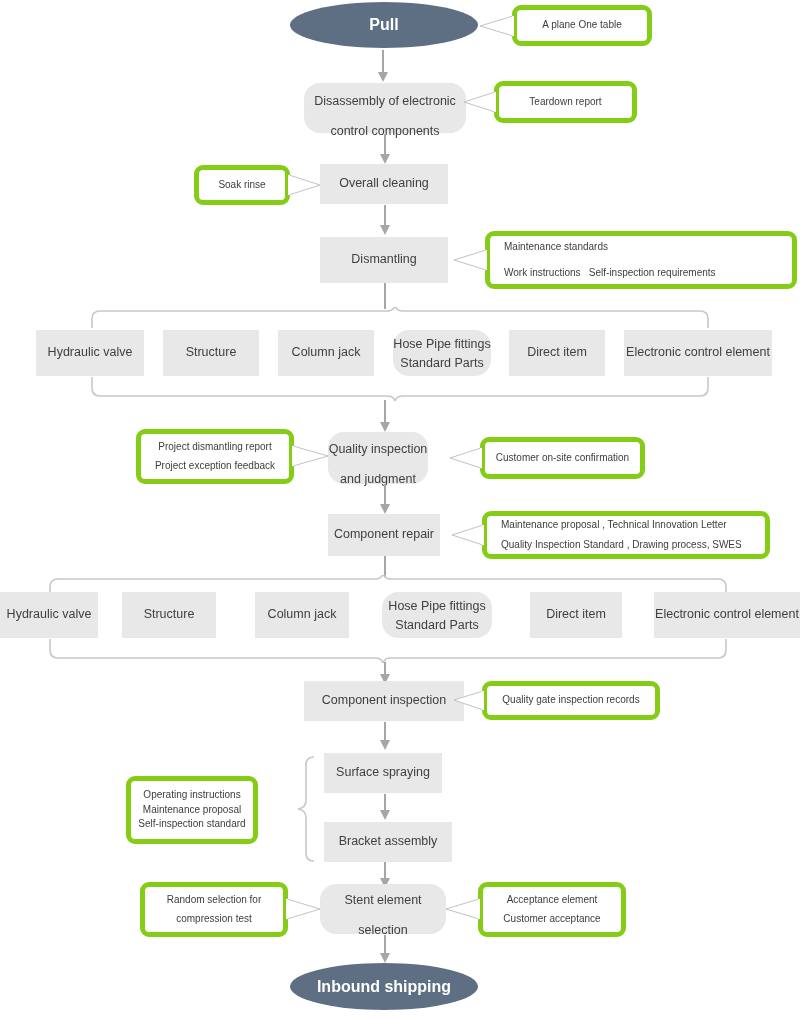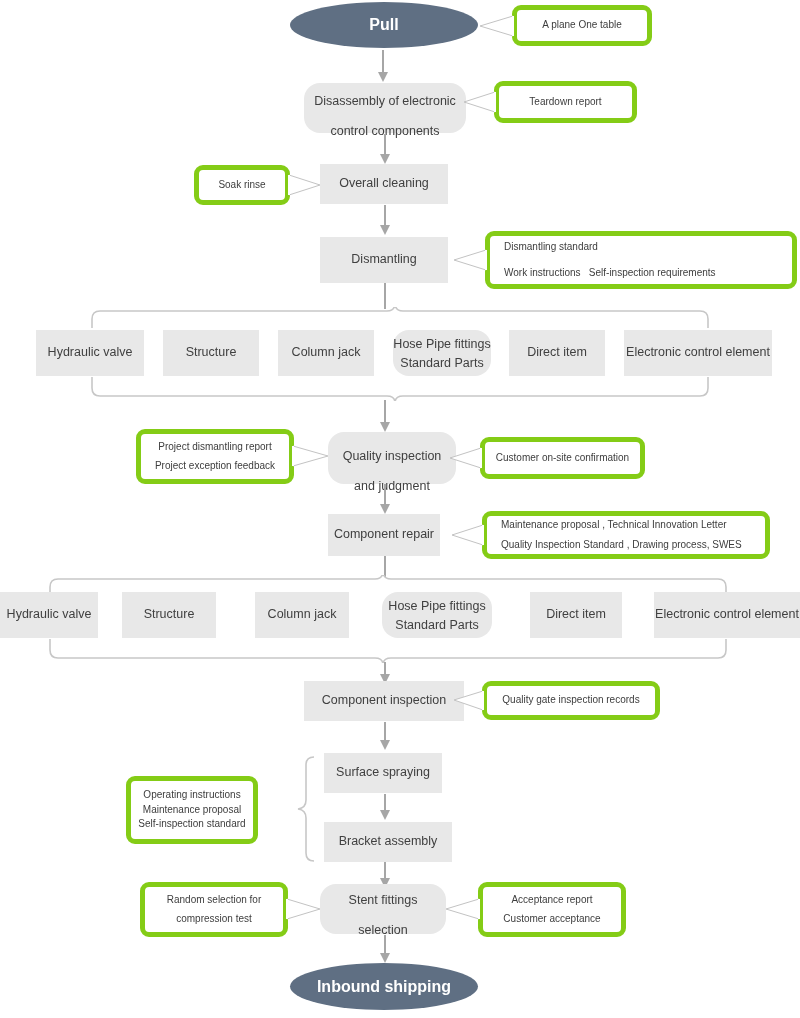--- a/index.html
+++ b/index.html
@@ -144,21 +144,21 @@
   <svg class="arrow" style="left:378px; top:205px;" width="14" height="32" viewBox="0 0 14 32">
     <path d="M7 0 L7 20" stroke="#a6a6a6" stroke-width="2" fill="none"></path>
     <path d="M2 20 L12 20 L7 30 Z" fill="#a6a6a6"></path>
   </svg>
 
   <div class="node" style="left:320px; top:237px; width:128px; height:46px;">
     <span>Dismantling</span>
   </div>
 
   <div class="callout leftalign" style="left:485px; top:231px; width:312px; height:58px; line-height:1.0; justify-content:center;">
-    <span class="cl" style="margin-bottom:16px;">Dismantling standard</span>
+    <span class="cl" style="margin-bottom:16px;">Maintenance standards</span>
     <span class="cl">Work instructions   Self-inspection requirements</span>
   </div>
   <svg class="tail" style="left:452px; top:248px;" width="35" height="24" viewBox="0 0 35 24">
     <path d="M34 2 L2 12 L34 22" fill="#ffffff" stroke="#c3c3c3" stroke-width="1"></path>
     <path d="M34 2 L34 22" stroke="#ffffff" stroke-width="2"></path>
   </svg>
 
   <svg class="arrow" style="left:378px; top:283px;" width="14" height="27" viewBox="0 0 14 27">
     <path d="M7 0 L7 26" stroke="#a6a6a6" stroke-width="2" fill="none"></path>
   </svg>
@@ -189,21 +189,21 @@
 
   <svg class="bracket" style="left:90px; top:377px;" width="620" height="24" viewBox="0 0 620 24">
     <path d="M2 0 L2 11 Q2 19 10 19 L297 19 Q305 19 305 26 Q305 19 313 19 L610 19 Q618 19 618 11 L618 0" fill="none" stroke="#c7c7c7" stroke-width="1.6"></path>
   </svg>
 
   <svg class="arrow" style="left:378px; top:400px;" width="14" height="34" viewBox="0 0 14 34">
     <path d="M7 0 L7 22" stroke="#a6a6a6" stroke-width="2" fill="none"></path>
     <path d="M2 22 L12 22 L7 32 Z" fill="#a6a6a6"></path>
   </svg>
 
-  <div class="node two-line" style="left:328px; top:432px; width:128px; height:52px; padding-top:18px;">
+  <div class="node two-line" style="left:328px; top:432px; width:100px; height:52px; padding-top:11px;">
     <span class="ln1">Quality inspection</span>
     <span class="ln2">and judgment</span>
   </div>
 
   <div class="callout" style="left:136px; top:429px; width:158px; height:55px;">
     <span class="cl">Project dismantling report</span>
     <span class="cl">Project exception feedback</span>
   </div>
   <svg class="tail" style="left:292px; top:444px;" width="38" height="24" viewBox="0 0 38 24">
     <path d="M1 2 L36 12 L1 22" fill="#ffffff" stroke="#c3c3c3" stroke-width="1"></path>
@@ -312,35 +312,35 @@
     <span class="cl">Maintenance proposal</span>
     <span class="cl">Self-inspection standard</span>
   </div>
 
   <svg class="arrow" style="left:378px; top:862px;" width="14" height="28" viewBox="0 0 14 28">
     <path d="M7 0 L7 16" stroke="#a6a6a6" stroke-width="2" fill="none"></path>
     <path d="M2 16 L12 16 L7 26 Z" fill="#a6a6a6"></path>
   </svg>
 
   <div class="node two-line" style="left:320px; top:884px; width:126px; height:50px; padding-top:10px;">
-    <span class="ln1">Stent fittings</span>
+    <span class="ln1">Stent element</span>
     <span class="ln2">selection</span>
   </div>
 
   <div class="callout" style="left:140px; top:882px; width:148px; height:55px;">
     <span class="cl">Random selection for</span>
     <span class="cl">compression test</span>
   </div>
   <svg class="tail" style="left:286px; top:897px;" width="36" height="24" viewBox="0 0 36 24">
     <path d="M1 2 L34 12 L1 22" fill="#ffffff" stroke="#c3c3c3" stroke-width="1"></path>
     <path d="M1 2 L1 22" stroke="#ffffff" stroke-width="2"></path>
   </svg>
 
   <div class="callout" style="left:478px; top:882px; width:148px; height:55px;">
-    <span class="cl">Acceptance report</span>
+    <span class="cl">Acceptance element</span>
     <span class="cl">Customer acceptance</span>
   </div>
   <svg class="tail" style="left:444px; top:897px;" width="36" height="24" viewBox="0 0 36 24">
     <path d="M35 2 L2 12 L35 22" fill="#ffffff" stroke="#c3c3c3" stroke-width="1"></path>
     <path d="M35 2 L35 22" stroke="#ffffff" stroke-width="2"></path>
   </svg>
 
   <svg class="arrow" style="left:378px; top:935px;" width="14" height="30" viewBox="0 0 14 30">
     <path d="M7 0 L7 18" stroke="#a6a6a6" stroke-width="2" fill="none"></path>
     <path d="M2 18 L12 18 L7 28 Z" fill="#a6a6a6"></path>

